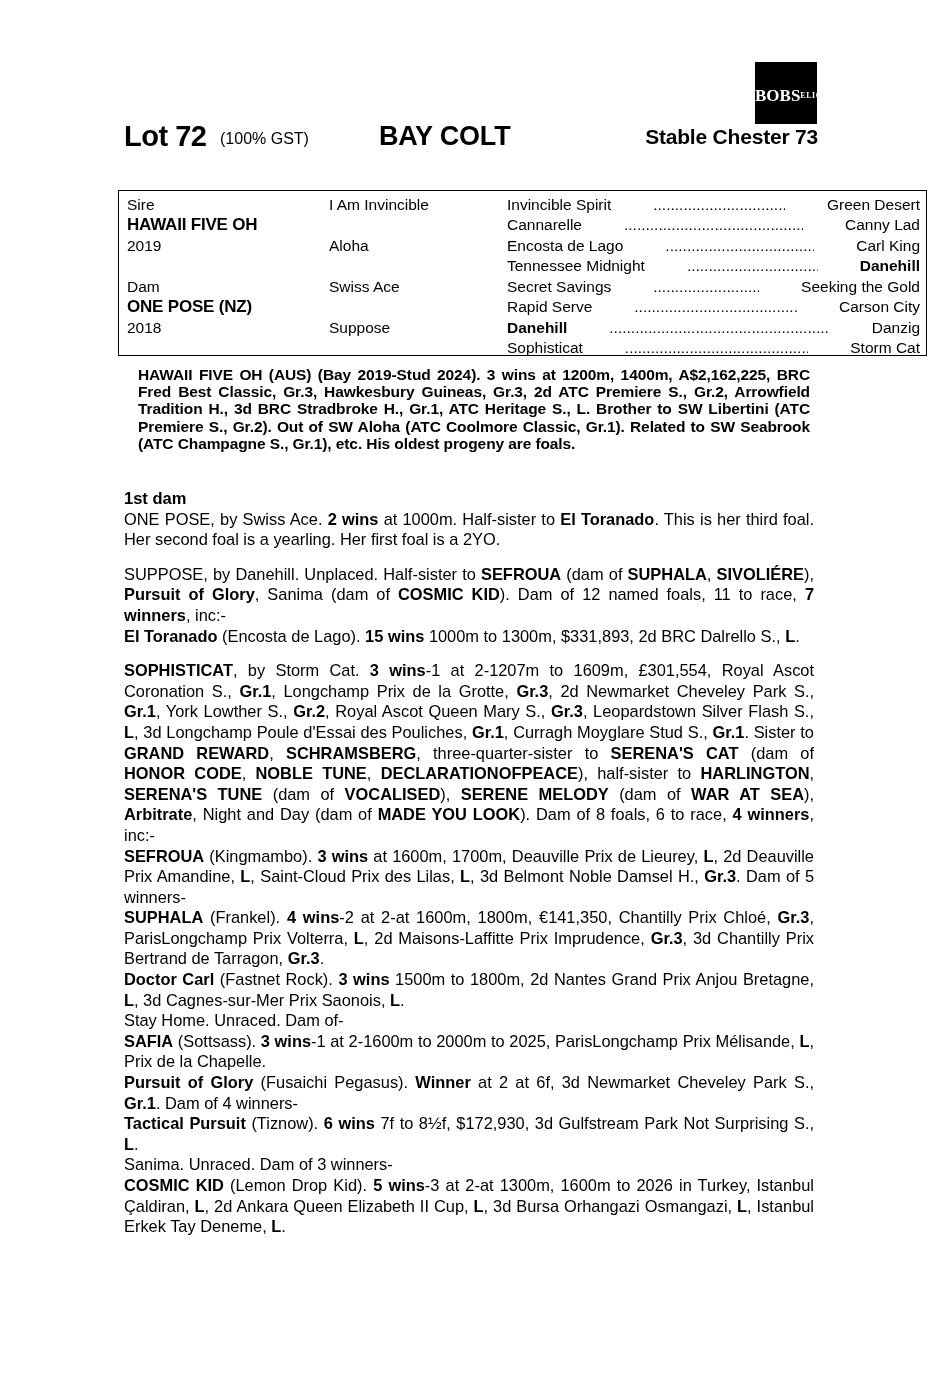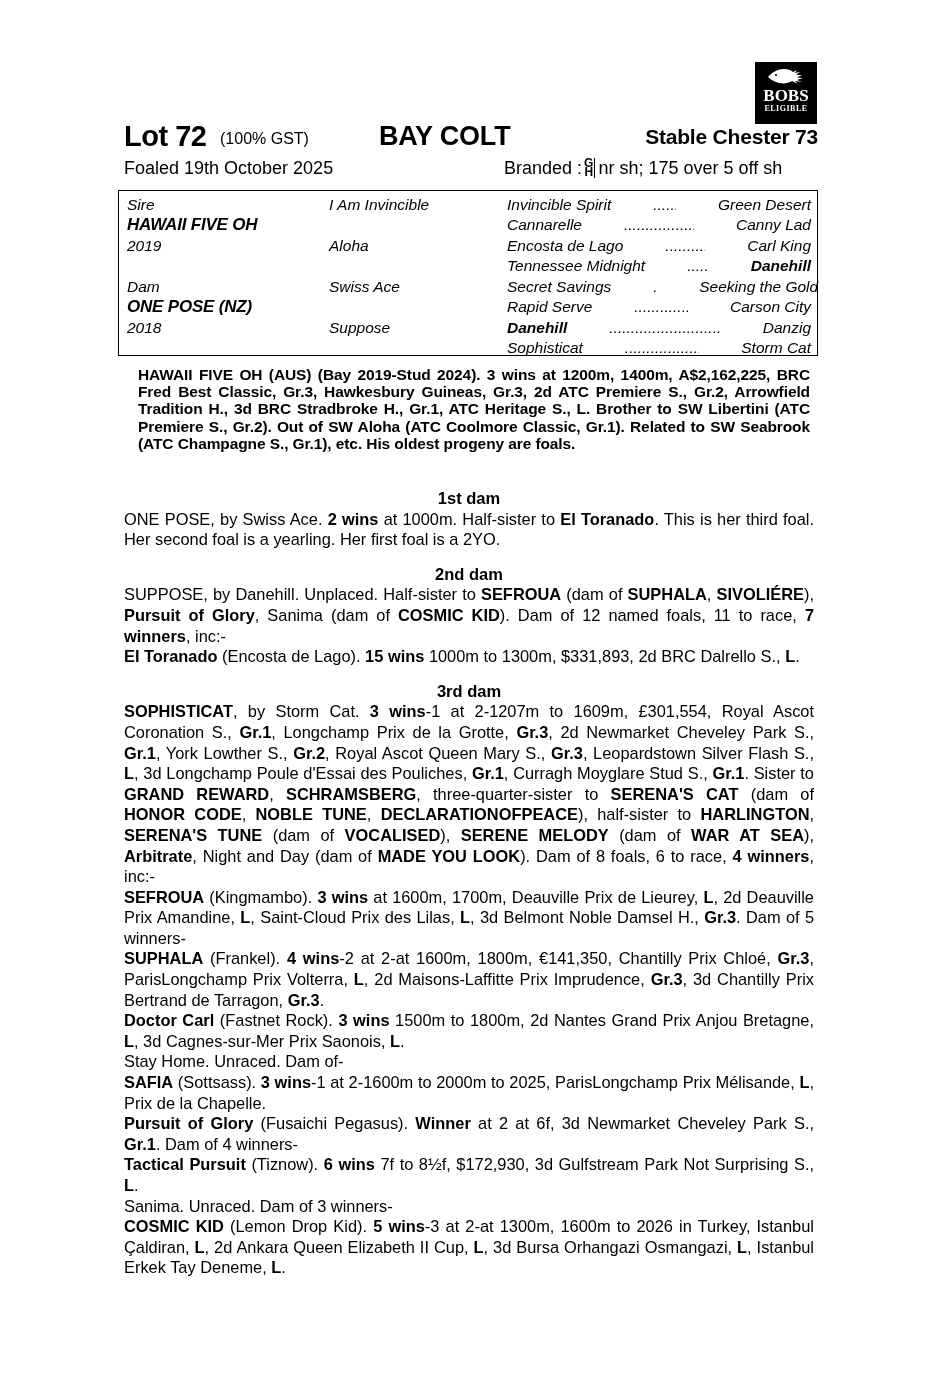--- a/index.html
+++ b/index.html
@@ -25,21 +25,21 @@
   
   .bobs-logo {
     position: absolute;
     left: 755px;
     top: 62px;
     width: 62px;
     height: 62px;
     background: #000;
     color: #fff;
     display: flex;
-    flex-direction: column;
+    flex-direction: row;
     align-items: center;
     justify-content: flex-start;
     padding-top: 4px;
     box-sizing: border-box;
   }
   .bobs-horse { width: 44px; height: 20px; display:block; }
   .bobs-word {
     font-family: "Liberation Serif", serif;
     font-weight: bold;
     font-size: 17px;
@@ -119,25 +119,24 @@
     width:1px; height:20px; background:#000;
     margin-right:3px;
     position: relative; top: -1px;
   }
 
   
   .ped-table {
     position: absolute;
     left: 118px;
     top: 190px;
-    width: 700px;
+    width: 809px;
     height: 166px;
     border: 1.5px solid #000;
     box-sizing: border-box;
-    font-style: italic;
   }
   .ped-row {
     position: absolute;
     left: 0; right: 0;
     height: 20.6px;
     font-size: 15.5px;
     line-height: 20.6px;
   }
   .ped-c1 { position: absolute; left: 8px; width: 205px; }
   .ped-c2 { position: absolute; left: 210px; width: 175px; }
@@ -174,21 +173,20 @@
     top: 488px;
     width: 690px;
     font-size: 16.4px;
     line-height: 20.6px;
   }
   .dam-head {
     font-weight: bold;
     font-size: 16.5px;
     margin-top: 0;
     margin-bottom: 0px;
-    text-align: center;
   }
   .spacer { height: 14px; }
   p.entry {
     margin: 0;
     text-align: justify;
     text-indent: 0;
     padding-left: 0;
   }
   
   .lvl0 { padding-left: 38px; text-indent: -38px; }
@@ -215,32 +213,20 @@
   </div>
 
 
   <div class="title-row">
     <span class="lot-no">Lot 72</span>
     <span class="gst">(100% GST)</span>
     <span class="colour-sex">BAY COLT</span>
     <span class="stable">Stable Chester 73</span>
   </div>
 
-  <div class="subtitle-row">
-    <span class="foaled">Foaled 19th October 2025</span>
-    <span class="branded-wrap">
-      <span>Branded :</span>
-      <span class="brand-stack">
-        <span>G</span>
-        <span>H</span>
-      </span>
-      <span class="brand-bar"></span>
-      <span>nr sh; 175 over 5 off sh</span>
-    </span>
-  </div>
 
   <div class="ped-table">
     <div class="ped-row" style="top:4px;">
       <span class="ped-c1">Sire</span>
       <span class="ped-c2">I Am Invincible</span>
       <span class="ped-c3">
           <span class="gp-line">
             <span class="gp-a">Invincible Spirit</span>
             <span class="gp-fill">..........................................................................................</span>
             <span class="gp-b">Green Desert</span>
@@ -319,25 +305,23 @@
         </span>
     </div>
   </div>
 
   <div class="sire-para">HAWAII FIVE OH (AUS) (Bay 2019-Stud 2024). 3 wins at 1200m, 1400m, A$2,162,225, BRC Fred Best Classic, Gr.3, Hawkesbury Guineas, Gr.3, 2d ATC Premiere S., Gr.2, Arrowfield Tradition H., 3d BRC Stradbroke H., Gr.1, ATC Heritage S., L. Brother to SW Libertini (ATC Premiere S., Gr.2). Out of SW Aloha (ATC Coolmore Classic, Gr.1). Related to SW Seabrook (ATC Champagne S., Gr.1), etc. His oldest progeny are foals.</div>
 
   <div class="body" id="body-root">
       <div class="dam-head">1st dam</div>
       <p class="entry lvl0"><span>ONE POSE, by Swiss Ace. </span><b>2 wins</b><span> at 1000m. Half-sister to </span><b>El Toranado</b><span>. This is her third foal. Her second foal is a yearling. Her first foal is a 2YO.</span></p>
       <div class="spacer"></div>
-      <div class="dam-head">2nd dam</div>
       <p class="entry lvl0"><span>SUPPOSE, by Danehill. Unplaced. Half-sister to </span><b>SEFROUA</b><span> (dam of </span><b>SUPHALA</b><span>, </span><b>SIVOLIÉRE</b><span>), </span><b>Pursuit of Glory</b><span>, Sanima (dam of </span><b>COSMIC KID</b><span>). Dam of 12 named foals, 11 to race, </span><b>7 winners</b><span>, inc:-</span></p>
       <p class="entry lvl1"><b>El Toranado</b><span> (Encosta de Lago). </span><b>15 wins</b><span> 1000m to 1300m, $331,893, 2d BRC Dalrello S., </span><b>L</b><span>.</span></p>
       <div class="spacer"></div>
-      <div class="dam-head">3rd dam</div>
       <p class="entry lvl0"><b>SOPHISTICAT</b><span>, by Storm Cat. </span><b>3 wins</b><span>-1 at 2-1207m to 1609m, £301,554, Royal Ascot Coronation S., </span><b>Gr.1</b><span>, Longchamp Prix de la Grotte, </span><b>Gr.3</b><span>, 2d Newmarket Cheveley Park S., </span><b>Gr.1</b><span>, York Lowther S., </span><b>Gr.2</b><span>, Royal Ascot Queen Mary S., </span><b>Gr.3</b><span>, Leopardstown Silver Flash S., </span><b>L</b><span>, 3d Longchamp Poule d'Essai des Pouliches, </span><b>Gr.1</b><span>, Curragh Moyglare Stud S., </span><b>Gr.1</b><span>. Sister to </span><b>GRAND REWARD</b><span>, </span><b>SCHRAMSBERG</b><span>, three-quarter-sister to </span><b>SERENA'S CAT</b><span> (dam of </span><b>HONOR CODE</b><span>, </span><b>NOBLE TUNE</b><span>, </span><b>DECLARATIONOFPEACE</b><span>), half-sister to </span><b>HARLINGTON</b><span>, </span><b>SERENA'S TUNE</b><span> (dam of </span><b>VOCALISED</b><span>), </span><b>SERENE MELODY</b><span> (dam of </span><b>WAR AT SEA</b><span>), </span><b>Arbitrate</b><span>, Night and Day (dam of </span><b>MADE YOU LOOK</b><span>). Dam of 8 foals, 6 to race, </span><b>4 winners</b><span>, inc:-</span></p>
       <p class="entry lvl1"><b>SEFROUA</b><span> (Kingmambo). </span><b>3 wins</b><span> at 1600m, 1700m, Deauville Prix de Lieurey, </span><b>L</b><span>, 2d Deauville Prix Amandine, </span><b>L</b><span>, Saint-Cloud Prix des Lilas, </span><b>L</b><span>, 3d Belmont Noble Damsel H., </span><b>Gr.3</b><span>. Dam of 5 winners-</span></p>
       <p class="entry lvl2"><b>SUPHALA</b><span> (Frankel). </span><b>4 wins</b><span>-2 at 2-at 1600m, 1800m, €141,350, Chantilly Prix Chloé, </span><b>Gr.3</b><span>, ParisLongchamp Prix Volterra, </span><b>L</b><span>, 2d Maisons-Laffitte Prix Imprudence, </span><b>Gr.3</b><span>, 3d Chantilly Prix Bertrand de Tarragon, </span><b>Gr.3</b><span>.</span></p>
       <p class="entry lvl3"><b>Doctor Carl</b><span> (Fastnet Rock). </span><b>3 wins</b><span> 1500m to 1800m, 2d Nantes Grand Prix Anjou Bretagne, </span><b>L</b><span>, 3d Cagnes-sur-Mer Prix Saonois, </span><b>L</b><span>.</span></p>
       <p class="entry lvl2b"><span>Stay Home. Unraced. Dam of-</span></p>
       <p class="entry lvl3"><b>SAFIA</b><span> (Sottsass). </span><b>3 wins</b><span>-1 at 2-1600m to 2000m to 2025, ParisLongchamp Prix Mélisande, </span><b>L</b><span>, Prix de la Chapelle.</span></p>
       <p class="entry lvl1"><b>Pursuit of Glory</b><span> (Fusaichi Pegasus). </span><b>Winner</b><span> at 2 at 6f, 3d Newmarket Cheveley Park S., </span><b>Gr.1</b><span>. Dam of 4 winners-</span></p>
       <p class="entry lvl2"><b>Tactical Pursuit</b><span> (Tiznow). </span><b>6 wins</b><span> 7f to 8½f, $172,930, 3d Gulfstream Park Not Surprising S., </span><b>L</b><span>.</span></p>
       <p class="entry lvl1b"><span>Sanima. Unraced. Dam of 3 winners-</span></p>
       <p class="entry lvl2"><b>COSMIC KID</b><span> (Lemon Drop Kid). </span><b>5 wins</b><span>-3 at 2-at 1300m, 1600m to 2026 in Turkey, Istanbul Çaldiran, </span><b>L</b><span>, 2d Ankara Queen Elizabeth II Cup, </span><b>L</b><span>, 3d Bursa Orhangazi Osmangazi, </span><b>L</b><span>, Istanbul Erkek Tay Deneme, </span><b>L</b><span>.</span></p>

